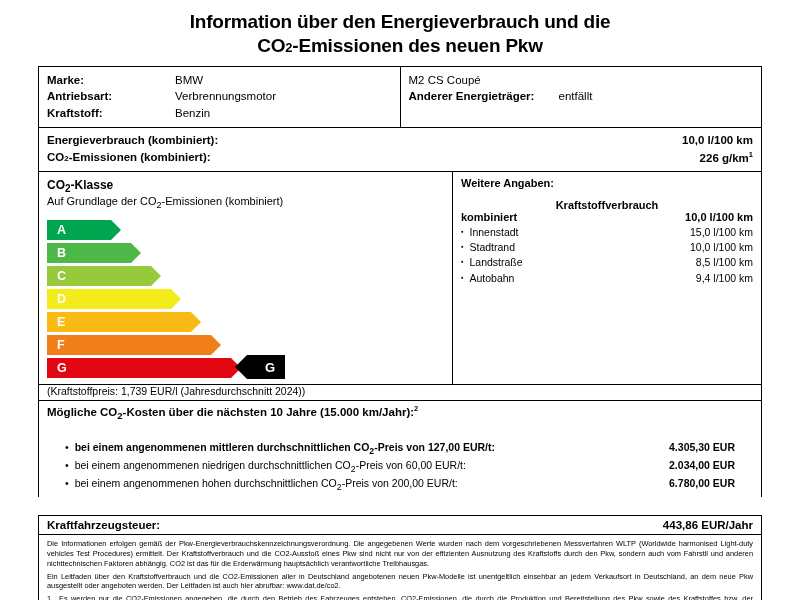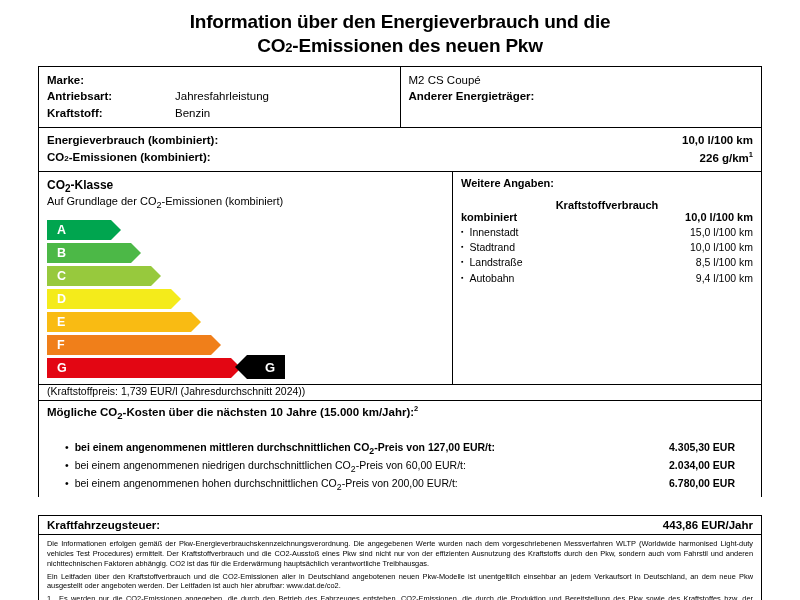--- a/index.html
+++ b/index.html
@@ -121,36 +121,38 @@
   <div class="title">
     <div>Information über den Energieverbrauch und die</div>
     <div><span>CO</span><sub>2</sub><span>-Emissionen des neuen Pkw</span></div>
   </div>
 
   <div class="sec">
     <div class="ident">
       <div class="col">
         <div class="line">
             <span class="k">Marke:</span>
+            <span class="v">BMW</span>
           </div>
         <div class="line">
             <span class="k">Antriebsart:</span>
-            <span class="v">Jahresfahrleistung</span>
+            <span class="v">Verbrennungsmotor</span>
           </div>
         <div class="line">
             <span class="k">Kraftstoff:</span>
             <span class="v">Benzin</span>
           </div>
       </div>
       <div class="col right">
         <div class="line">
             <span class="v">M2 CS Coupé</span>
           </div>
         <div class="line">
             <span class="k2">Anderer Energieträger:</span>
+            <span class="v">entfällt</span>
           </div>
       </div>
     </div>
   </div>
 
   <div class="sec">
     <div class="cons">
       <div class="line">
         <span class="k">Energieverbrauch (kombiniert):</span>
         <span class="v">10,0 l/100 km</span>

